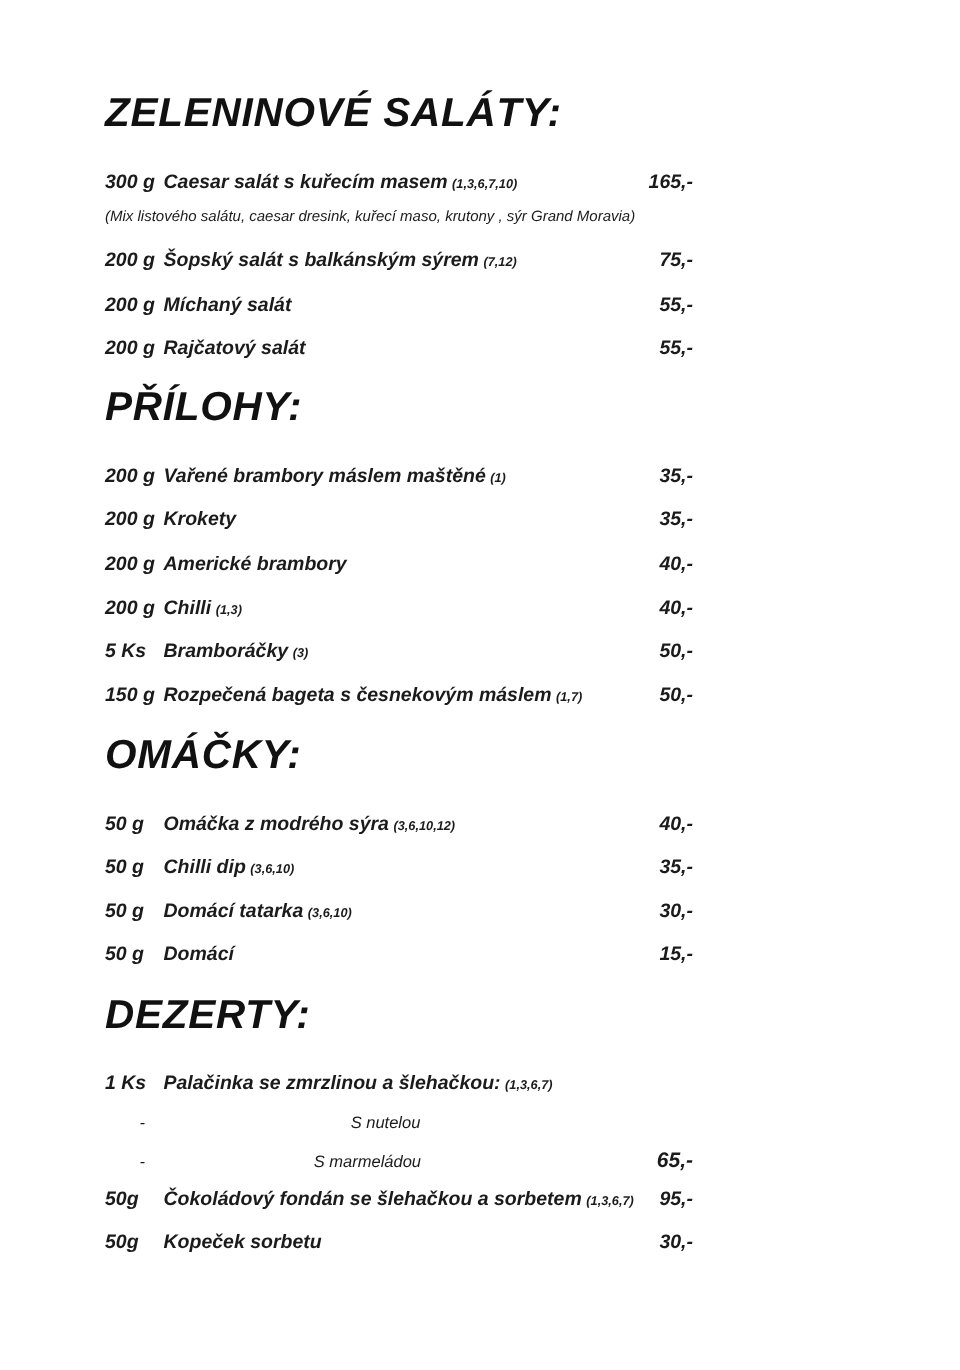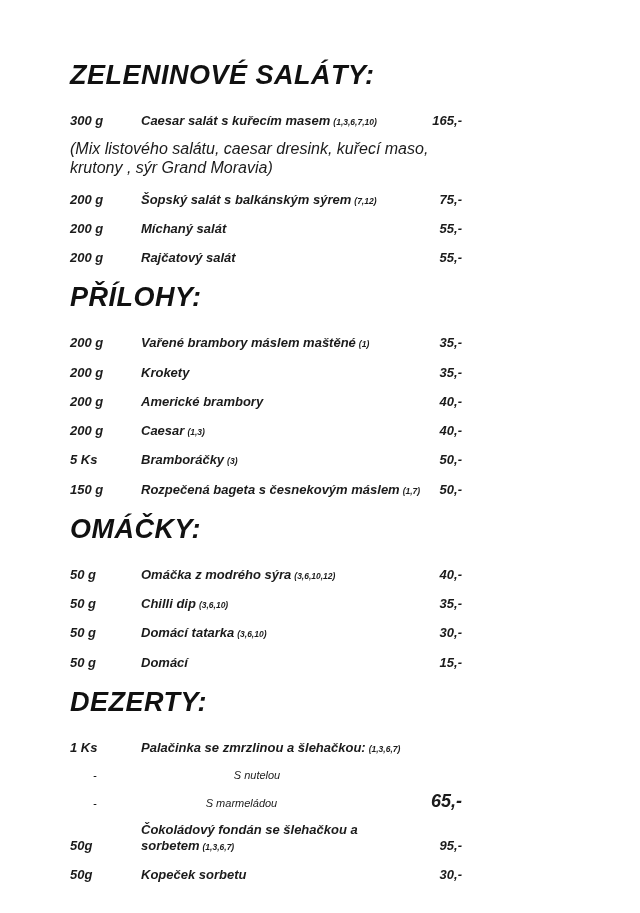--- a/index.html
+++ b/index.html
@@ -34,50 +34,50 @@
     align-items: flex-end;
     font-size: 13px;
     font-weight: bold;
     margin-bottom: 13px;
     line-height: 1.25;
   }
   .item-qty {
     flex: 0 0 39px;
     white-space: nowrap;
   }
-  .item-main { flex: 1 1 auto; margin-left: 32px; }
+  .item-main { flex: 1 1 auto; }
   .item-allergens {
     font-size: 8.5px;
     font-weight: bold;
     margin-left: 3px;
   }
   .item-price {
     margin-left: 2px;
     white-space: nowrap;
     font-weight: bold;
   }
   .item-note {
-    font-size: 16px;
+    font-size: 10px;
     font-weight: normal;
     margin: -3px 0 14px 0;
     line-height: 1.2;
   }
   .sub-row {
     display: flex;
     align-items: baseline;
     font-size: 11px;
     font-weight: normal;
     margin-bottom: 9px;
     padding-left: 23px;
     line-height: 1.2;
   }
   .sub-dash { flex: 0 0 17px; }
   .sub-name { flex: 1 1 auto; text-align: center; }
   .sub-price {
-    font-size: 18px;
+    font-size: 14px;
     font-weight: bold;
     margin-left: 10px;
     white-space: nowrap;
     padding-left: 48px;
   }
 </style>
 </head>
 <body>
 
 <div class="page">
@@ -117,21 +117,21 @@
         <span class="item-main"><span class="item-name">Krokety</span></span>
         <span class="item-price">35,-</span>
       </div>
       <div class="item-row">
         <span class="item-qty">200 g</span>
         <span class="item-main"><span class="item-name">Americké brambory</span></span>
         <span class="item-price">40,-</span>
       </div>
       <div class="item-row">
         <span class="item-qty">200 g</span>
-        <span class="item-main"><span class="item-name">Caesar</span><span class="item-allergens">(1,3)</span></span>
+        <span class="item-main"><span class="item-name">Chilli</span><span class="item-allergens">(1,3)</span></span>
         <span class="item-price">40,-</span>
       </div>
       <div class="item-row">
         <span class="item-qty">5 Ks</span>
         <span class="item-main"><span class="item-name">Bramboráčky</span><span class="item-allergens">(3)</span></span>
         <span class="item-price">50,-</span>
       </div>
       <div class="item-row">
         <span class="item-qty">150 g</span>
         <span class="item-main"><span class="item-name">Rozpečená bageta s česnekovým máslem</span><span class="item-allergens">(1,7)</span></span>

